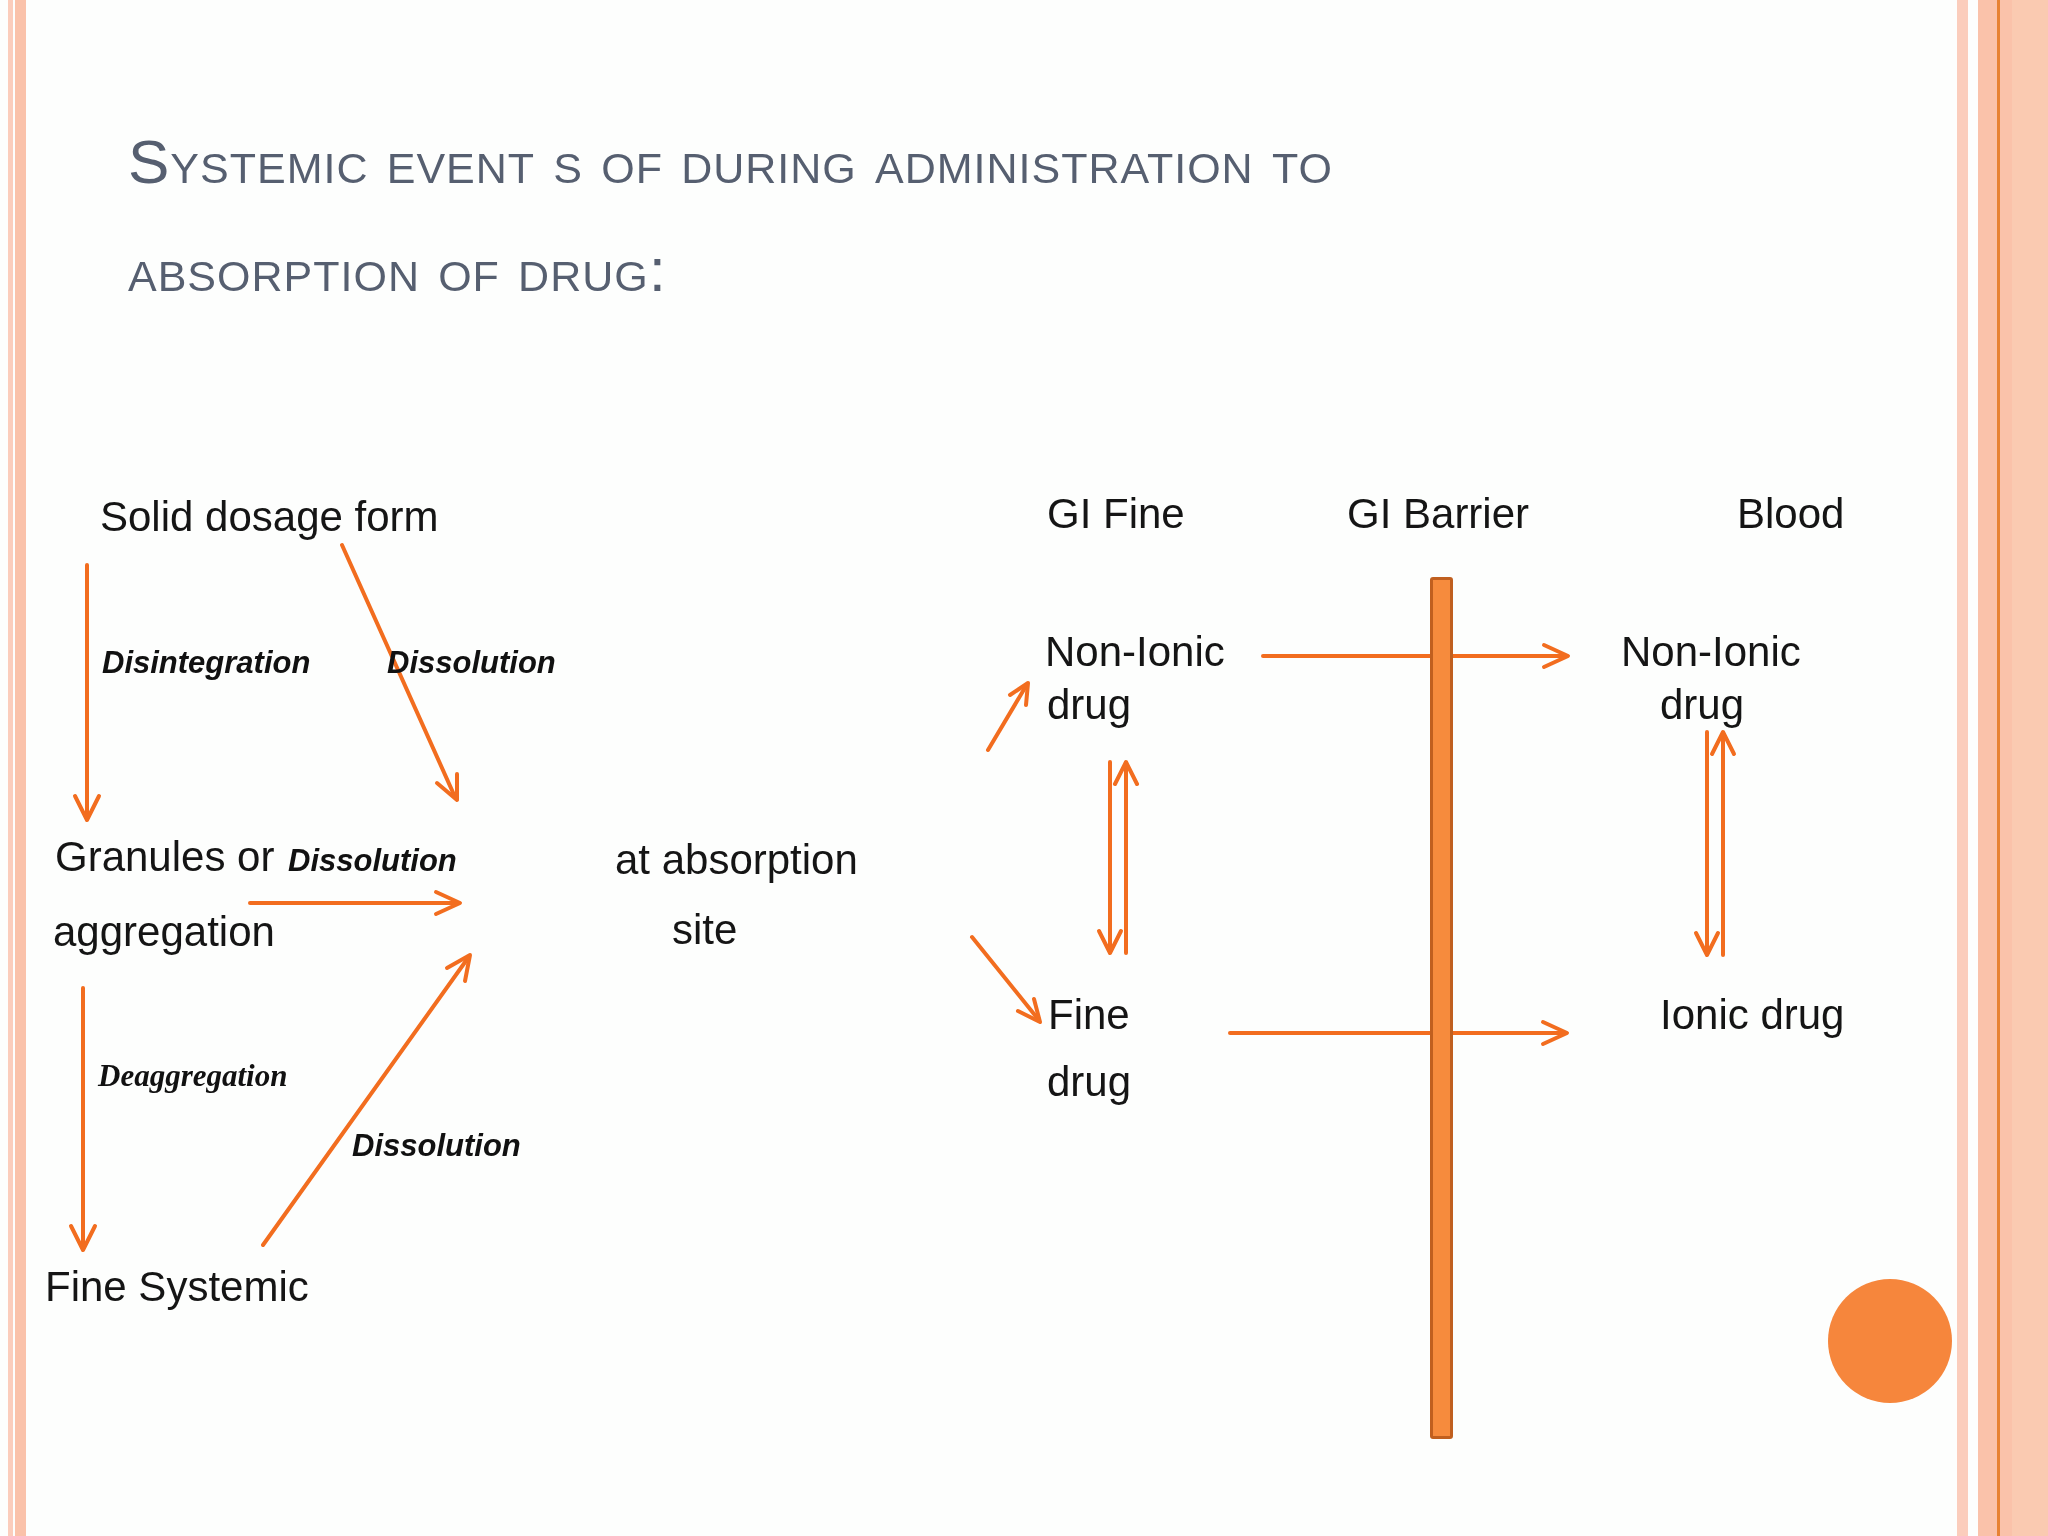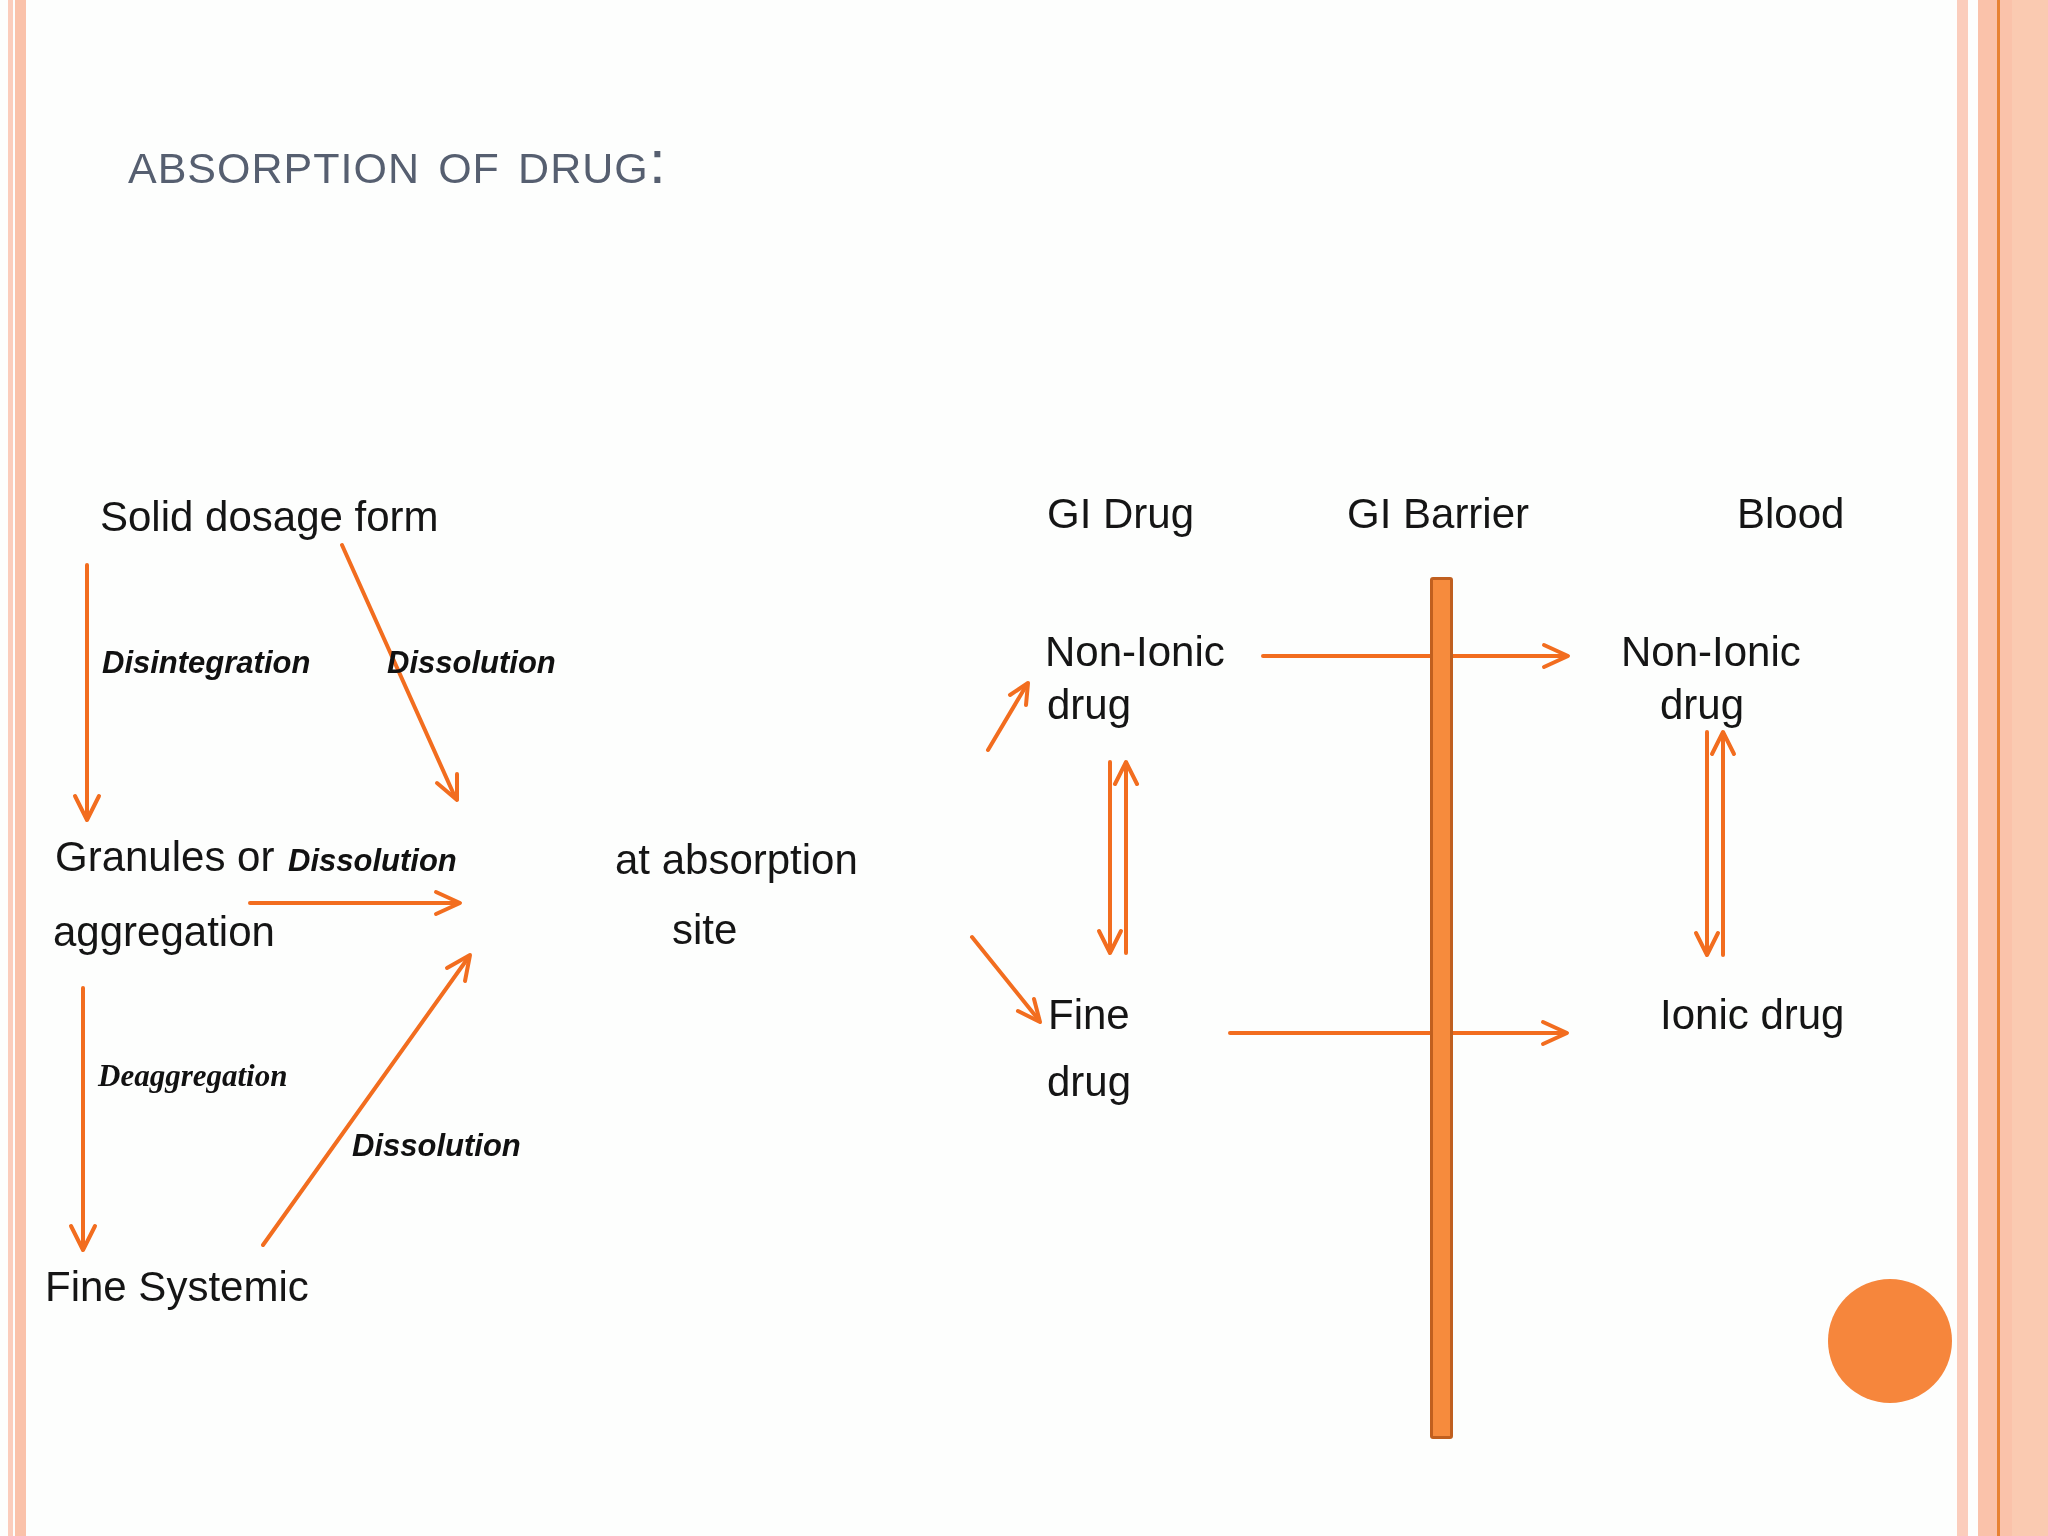--- a/index.html
+++ b/index.html
@@ -62,20 +62,21 @@
 <div class="slide">
 
   <div class="stripe stripe-l1"></div>
   <div class="stripe stripe-l2"></div>
   <div class="stripe stripe-r1"></div>
   <div class="stripe stripe-r2"></div>
   <div class="stripe stripe-r3"></div>
   <div class="stripe stripe-r4"></div>
 
   <div class="title">
+    <div>Systemic event s of during administration to</div>
     <div>absorption of drug:</div>
   </div>
 
   <svg class="arrows" width="2048" height="1536" viewBox="0 0 2048 1536">
 
     <path class="a" d="M87 565 V816"></path>
     <path class="a" d="M75 796 L87 820 L99 796"></path>
 
     <path class="a" d="M342 545 L455 797"></path>
     <path class="a" d="M437 783 L457 800 L457 774"></path>
@@ -118,21 +119,21 @@
   <div class="lbl" style="left:55px;top:833px;">Granules or</div>
   <div class="lbl" style="left:53px;top:908px;">aggregation</div>
   <div class="proc" style="left:288px;top:843px;">Dissolution</div>
   <div class="proc" style="left:98px;top:1058px;font-family:Liberation Serif, serif;">Deaggregation</div>
   <div class="proc" style="left:352px;top:1128px;">Dissolution</div>
   <div class="lbl" style="left:45px;top:1263px;">Fine Systemic</div>
 
   <div class="lbl" style="left:615px;top:836px;">at absorption</div>
   <div class="lbl" style="left:672px;top:906px;">site</div>
 
-  <div class="lbl" style="left:1047px;top:490px;">GI Drug</div>
+  <div class="lbl" style="left:1047px;top:490px;">GI Fine</div>
   <div class="lbl" style="left:1347px;top:490px;">GI Barrier</div>
   <div class="lbl" style="left:1737px;top:490px;">Blood</div>
 
   <div class="lbl" style="left:1045px;top:628px;">Non-Ionic</div>
   <div class="lbl" style="left:1047px;top:681px;">drug</div>
   <div class="lbl" style="left:1048px;top:991px;">Fine</div>
   <div class="lbl" style="left:1047px;top:1058px;">drug</div>
 
   <div class="lbl" style="left:1621px;top:628px;">Non-Ionic</div>
   <div class="lbl" style="left:1660px;top:681px;">drug</div>

